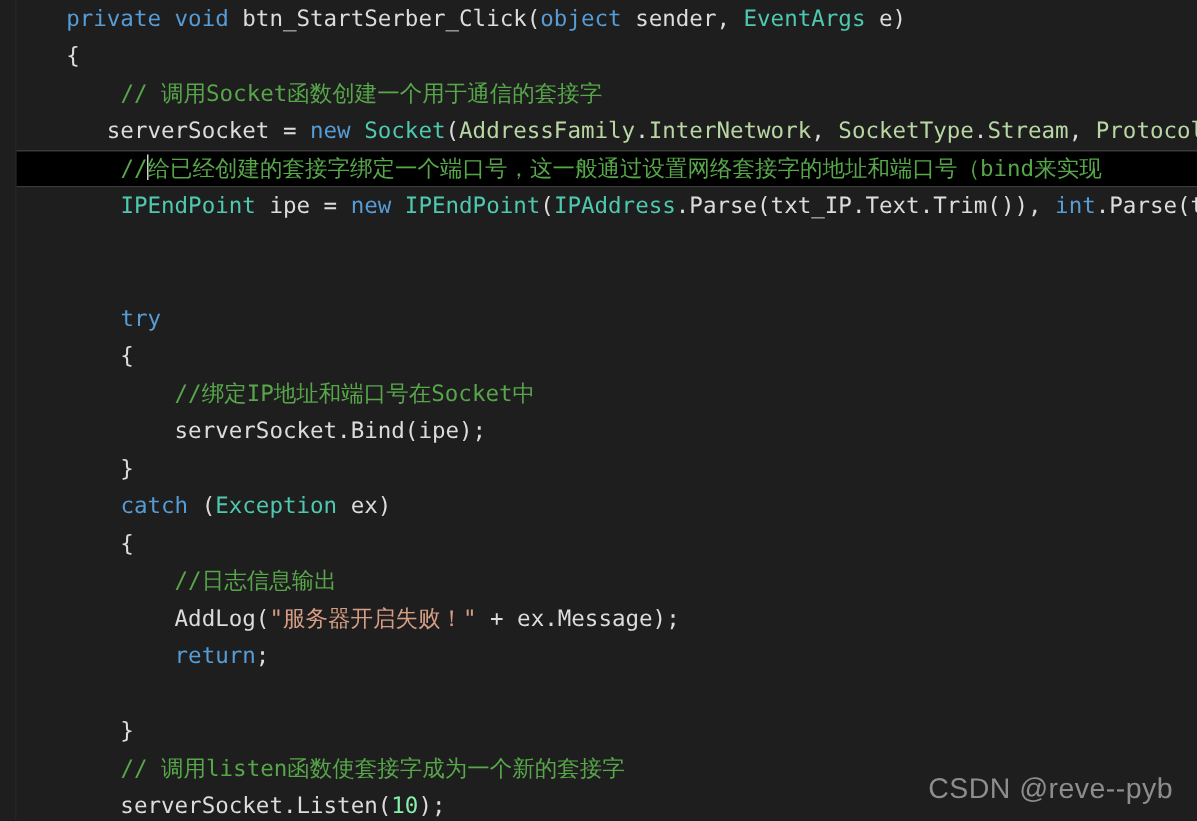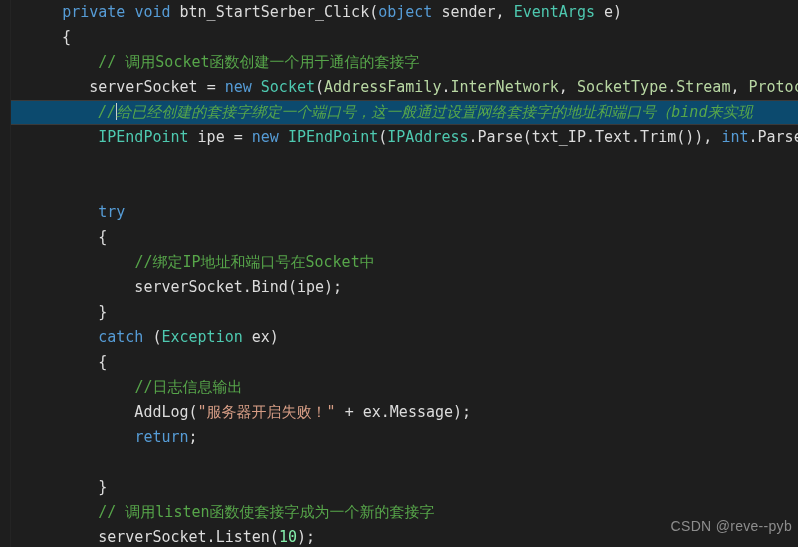--- a/index.html
+++ b/index.html
@@ -32,52 +32,51 @@
     position: absolute;
     left: 0; top: 0;
     width: 798px;
     padding-top: 0px;
     z-index: 2;
   }
   .line {
     position: relative;
     height: 25px;
     line-height: 25px;
-    padding-left: 26px;
+    padding-left: 8px;
     color: #dcdcdc;
   }
   .line.current {
-    background: #0c4a6e;
+    background: #000000;
     box-shadow: inset 0 1px 0 #3a3a3a, inset 0 -1px 0 #3a3a3a;
-    font-style: italic;
   }
   .caret {
     display: inline-block;
     width: 0;
     border-left: 1px solid #cfcfcf;
     height: 17px;
     vertical-align: -3px;
     margin: 0 -1px 0 0;
   }
   
   .kw   { color: #569cd6; }
   .typ  { color: #4ec9b0; }
   .cmt  { color: #57a64a; }
   .str  { color: #d69d85; }
   .num  { color: #86efac; }
   .enm  { color: #b8d7a3; }
   .pln  { color: #dcdcdc; }
 
   #watermark {
     position: absolute;
-    right: 6px;
+    right: 16px;
     bottom: 8px;
     color: #8d8d8d;
     font-family: "Liberation Sans", sans-serif;
-    font-size: 14px;
+    font-size: 19px;
     letter-spacing: 0.3px;
     z-index: 5;
   }
 </style>
 </head>
 <body>
 
 <div id="editor">
   <div id="gutter"></div>
   <div id="code"><div class="line"><span class="pln">    </span><span class="kw">private</span><span class="pln"> </span><span class="kw">void</span><span class="pln"> btn_StartSerber_Click(</span><span class="kw">object</span><span class="pln"> sender, </span><span class="typ">EventArgs</span><span class="pln"> e)</span></div><div class="line"><span class="pln">    {</span></div><div class="line"><span class="pln">        </span><span class="cmt">// 调用Socket函数创建一个用于通信的套接字</span></div><div class="line"><span class="pln">       serverSocket </span><span class="pln">= </span><span class="kw">new</span><span class="pln"> </span><span class="typ">Socket</span><span class="pln">(</span><span class="enm">AddressFamily</span><span class="pln">.</span><span class="enm">InterNetwork</span><span class="pln">, </span><span class="enm">SocketType</span><span class="pln">.</span><span class="enm">Stream</span><span class="pln">, </span><span class="enm">ProtocolType</span></div><div class="line current"><span class="pln">        </span><span class="cmt">//</span><span class="caret"></span><span class="cmt">给已经创建的套接字绑定一个端口号，这一般通过设置网络套接字的地址和端口号（bind来实现</span></div><div class="line"><span class="pln">        </span><span class="typ">IPEndPoint</span><span class="pln"> ipe = </span><span class="kw">new</span><span class="pln"> </span><span class="typ">IPEndPoint</span><span class="pln">(</span><span class="typ">IPAddress</span><span class="pln">.Parse(txt_IP.Text.Trim()), </span><span class="kw">int</span><span class="pln">.Parse(txt_Po</span></div><div class="line">&nbsp;</div><div class="line">&nbsp;</div><div class="line"><span class="pln">        </span><span class="kw">try</span></div><div class="line"><span class="pln">        {</span></div><div class="line"><span class="pln">            </span><span class="cmt">//绑定IP地址和端口号在Socket中</span></div><div class="line"><span class="pln">            serverSocket.Bind(ipe);</span></div><div class="line"><span class="pln">        }</span></div><div class="line"><span class="pln">        </span><span class="kw">catch</span><span class="pln"> (</span><span class="typ">Exception</span><span class="pln"> ex)</span></div><div class="line"><span class="pln">        {</span></div><div class="line"><span class="pln">            </span><span class="cmt">//日志信息输出</span></div><div class="line"><span class="pln">            AddLog(</span><span class="str">"服务器开启失败！"</span><span class="pln"> + ex.Message);</span></div><div class="line"><span class="pln">            </span><span class="kw">return</span><span class="pln">;</span></div><div class="line">&nbsp;</div><div class="line"><span class="pln">        }</span></div><div class="line"><span class="pln">        </span><span class="cmt">// 调用listen函数使套接字成为一个新的套接字</span></div><div class="line"><span class="pln">        serverSocket.Listen(</span><span class="num">10</span><span class="pln">);</span></div></div>

